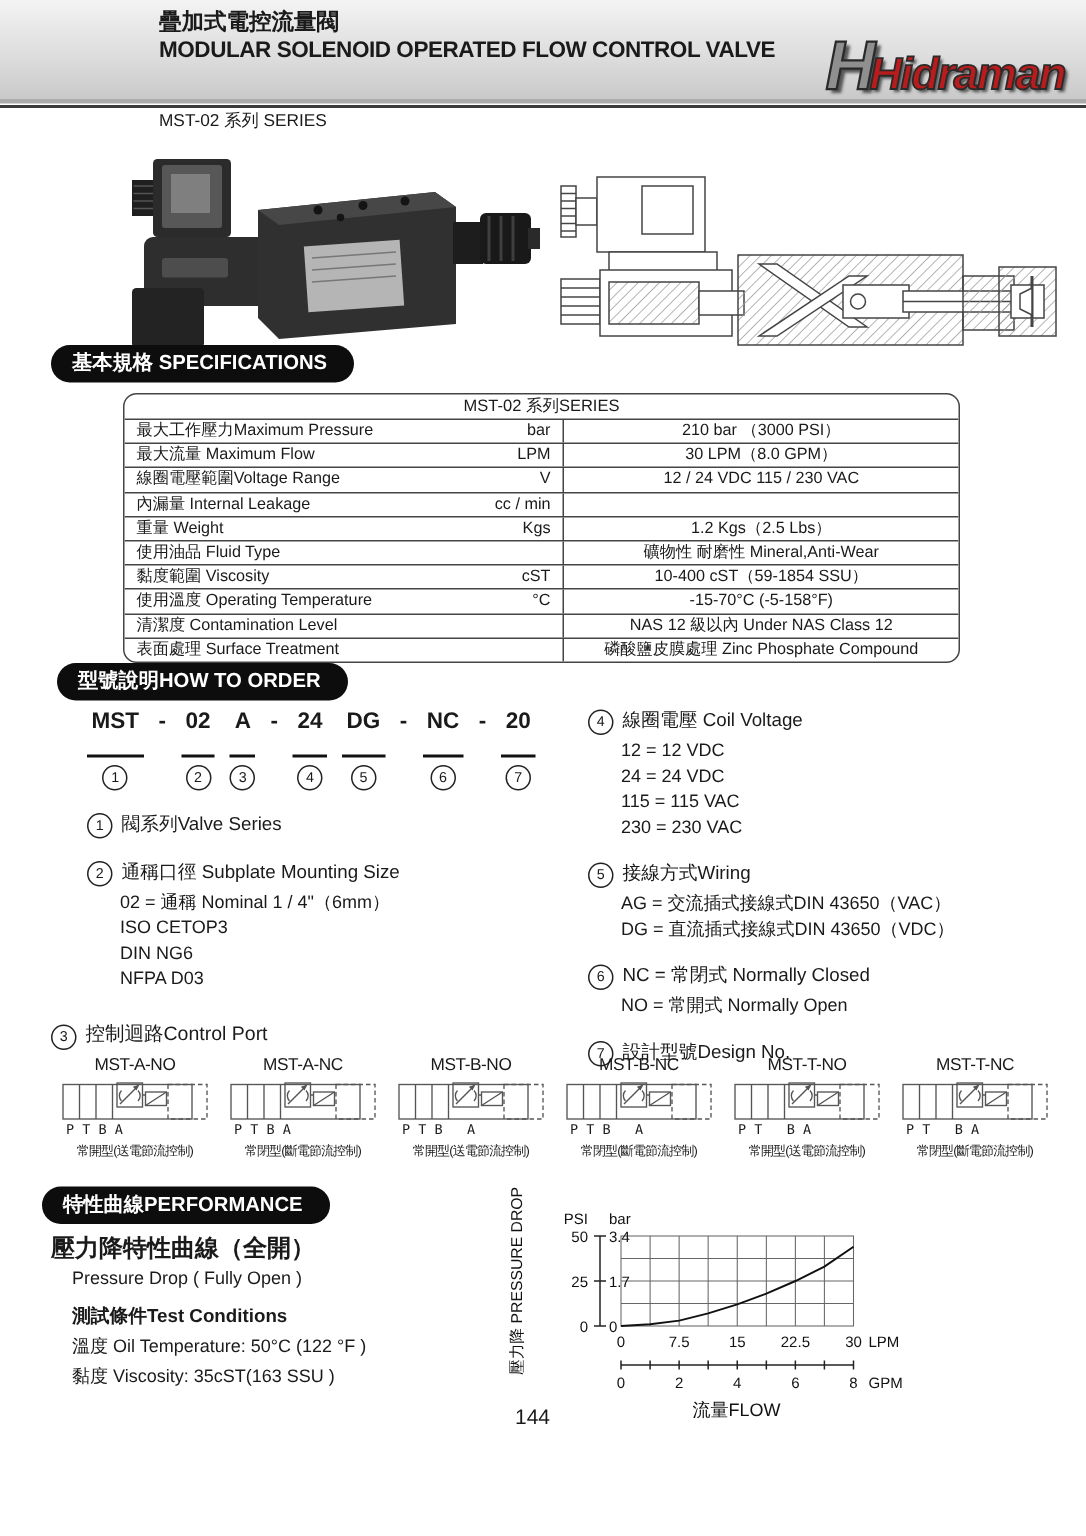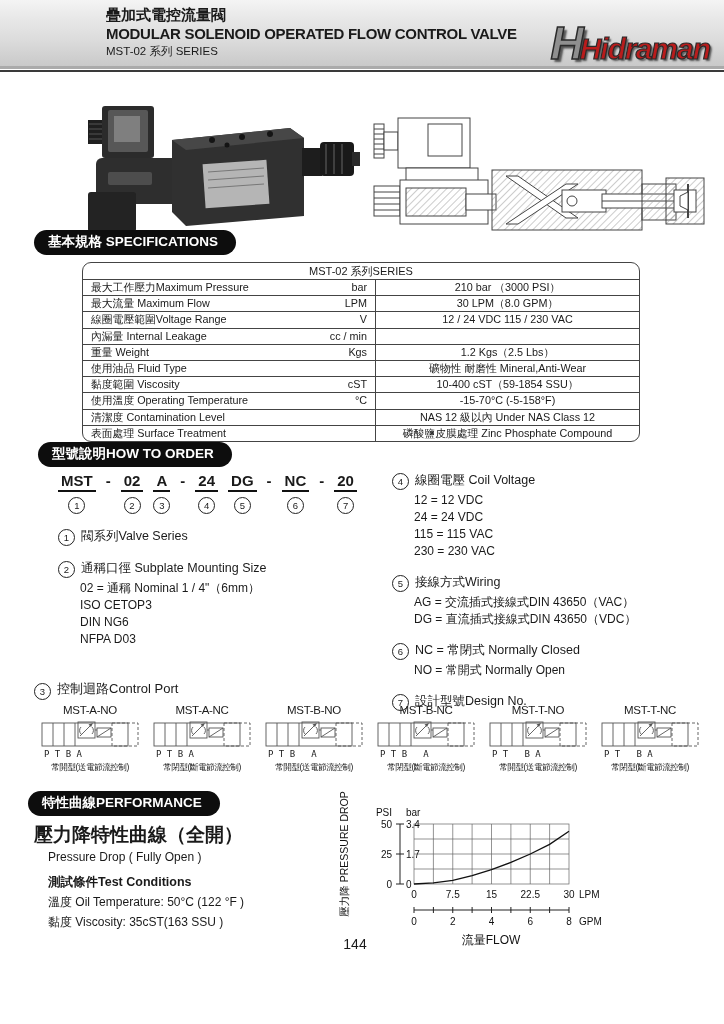--- a/index.html
+++ b/index.html
@@ -6,21 +6,21 @@
   .page{position:relative;width:724px;height:1024px;background:#fff;overflow:hidden;
         font-family:"Liberation Sans","DejaVu Sans",sans-serif;color:#1a1a1a;}
   
   .top-strip{position:absolute;top:0;left:0;width:724px;height:66px;
     background:linear-gradient(180deg,#f4f4f4 0%,#e9e9e9 25%,#dcdcdc 60%,#c9c9c9 100%);}
   .rule-a{position:absolute;top:66px;left:0;width:724px;height:3px;background:#aaa;}
   .rule-b{position:absolute;top:70px;left:0;width:724px;height:2px;background:#3a3a3a;}
   .title-block{position:absolute;top:6px;left:106px;line-height:1.25;}
   .t-zh{font-size:15px;font-weight:bold;}
   .t-en{font-size:15px;font-weight:bold;letter-spacing:-0.3px;}
-  .t-series{font-size:11.5px;}
+  .t-series{font-size:11.5px;margin-top:30px;}
   .logo{position:absolute;top:16px;right:14px;white-space:nowrap;}
   .logo-h{font-style:italic;font-weight:bold;font-size:46px;color:#8f8f8f;
     -webkit-text-stroke:1.5px #2a2a2a;text-shadow:3px 3px 2px #555;}
   .logo-text{font-style:italic;font-weight:bold;font-size:30px;letter-spacing:-1px;color:#b91c1c;
     -webkit-text-stroke:1.2px #2a2a2a;text-shadow:2px 2px 2px #555;margin-left:-4px;}
   
   .badge{position:absolute;background:#0d0d0d;color:#fff;font-weight:bold;font-size:13.5px;
     border-radius:14px;padding:3px 18px 4px 14px;white-space:nowrap;}
   
   .photo-left{position:absolute;top:100px;left:52px;}
@@ -32,42 +32,42 @@
   .spec-row{display:flex;height:15.2px;line-height:15.2px;border-bottom:1px solid #444;}
   .spec-row:last-child{border-bottom:none;}
   .sr-label{width:214px;padding-left:8px;white-space:nowrap;overflow:hidden;}
   .sr-unit{width:62px;text-align:right;padding-right:8px;border-right:1px solid #444;}
   .sr-value{flex:1;text-align:center;white-space:nowrap;}
   
   .order-left{position:absolute;top:472px;left:58px;width:330px;font-size:12px;}
   .order-right{position:absolute;top:458px;left:392px;width:330px;font-size:12px;}
   .code-row{display:flex;align-items:flex-start;}
   .code-part{display:flex;flex-direction:column;align-items:center;margin-right:10px;}
-  .code-txt{font-weight:bold;font-size:15px;border-bottom:2px solid #111;padding:0 3px 1px;}
+  .code-txt{font-weight:bold;font-size:15px;border-bottom:2px solid #111;padding:0 3px 14px;}
   .code-dash{font-weight:bold;font-size:15px;margin-right:10px;padding-top:0;}
   .circ{width:15px;height:15px;border:1px solid #222;border-radius:50%;font-size:9.5px;
     display:flex;align-items:center;justify-content:center;margin-top:5px;background:#fff;}
   .order-item{margin-top:14px;}
   .oi-head{display:flex;align-items:flex-start;gap:6px;}
   .oi-head .circ{margin-top:1px;flex:0 0 auto;}
   .oi-title{font-size:12.5px;white-space:nowrap;}
   .oi-lines{margin:2px 0 0 22px;line-height:17px;white-space:nowrap;}
   
   .cp-block{position:absolute;top:678px;left:34px;width:672px;}
   .cp-head{display:flex;gap:6px;font-size:13px;align-items:center;}
   .valve-row{display:flex;margin-top:4px;}
   .valve-col{width:112px;display:flex;flex-direction:column;align-items:center;}
   .v-name{font-size:11.5px;letter-spacing:-0.3px;}
   .v-sym{margin-top:3px;}
   .v-ports{font-family:"DejaVu Sans Mono","Liberation Mono",monospace;font-size:9px;
     white-space:pre;margin-top:0;align-self:flex-start;padding-left:10px;}
   .v-cap{font-size:8.6px;white-space:nowrap;margin-top:3px;letter-spacing:-0.5px;}
   
   .perf-text{position:absolute;top:822px;left:34px;width:300px;}
-  .pt-zh{font-size:19px;font-weight:bold;}
+  .pt-zh{font-size:16px;font-weight:bold;}
   .pt-en{font-size:12px;margin:2px 0 10px 14px;}
   .pt-cond{font-size:12.5px;font-weight:bold;margin-left:14px;}
   .pt-line{font-size:12px;margin:3px 0 0 14px;}
   .chart-wrap{position:absolute;top:782px;left:334px;}
   .chart-wrap text{font-family:"Liberation Sans","DejaVu Sans",sans-serif;}
   
   .page-num{position:absolute;top:936px;left:0;width:710px;text-align:center;font-size:14px;}
 </style>
 </head>
 <body>

